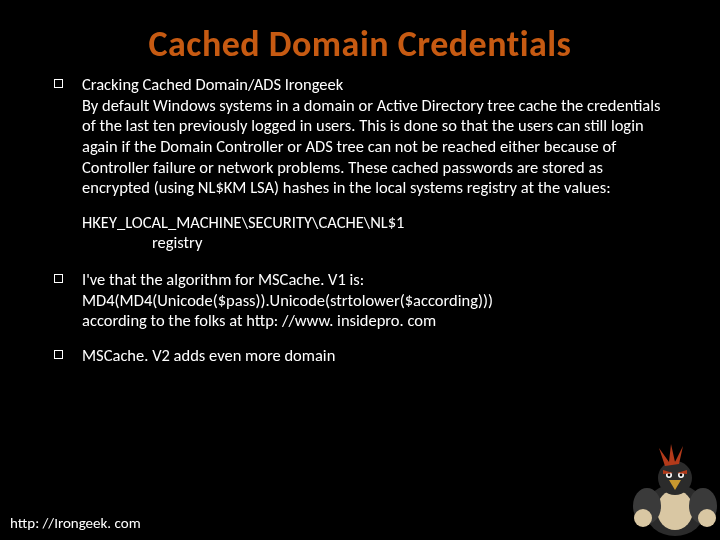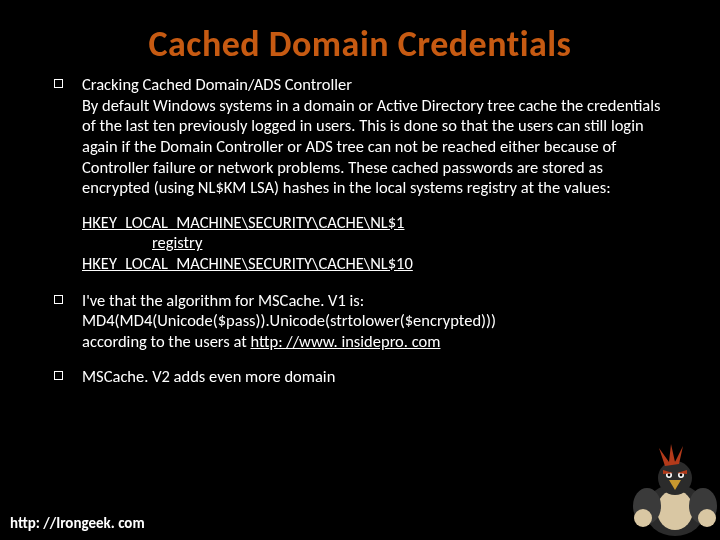--- a/index.html
+++ b/index.html
@@ -44,69 +44,65 @@
     left: -28px;
     top: 5px;
     width: 9px;
     height: 9px;
     border: 1.5px solid #fff;
     box-sizing: border-box;
     background: transparent;
   }
   .reg-block {
     margin: 14px 0 16px 0;
-    text-decoration: underline;
   }
   .reg-indent {
     padding-left: 70px;
   }
   .underline {
-    text-decoration: underline;
   }
   .footer {
     position: absolute;
     left: 10px;
     bottom: 8px;
     font-size: 15px;
     color: #fff;
-    font-weight: bold;
   }
   .mascot {
     position: absolute;
     right: 0;
     bottom: 0;
     width: 105px;
     height: 100px;
     pointer-events: none;
   }
 </style>
 </head>
 <body>
 
 <div class="slide">
 
   <div class="title">Cached Domain Credentials</div>
 
   <div class="content">
 
     <div class="item">
-      <span>Cracking Cached Domain/ADS Controller</span><br>
+      <span>Cracking Cached Domain/ADS Irongeek</span><br>
       <span>By default Windows  systems in a domain or Active Directory tree cache the credentials of the last ten previously logged in users. This is done so that the users can still login again if the Domain Controller or ADS tree can not be reached either because of Controller failure or network problems. These cached passwords are stored as encrypted (using NL$KM LSA) hashes in the local systems registry at the values:</span>
 
       <div class="reg-block">
         <div>HKEY_LOCAL_MACHINE\SECURITY\CACHE\NL$1</div>
         <div class="reg-indent">registry</div>
-        <div>HKEY_LOCAL_MACHINE\SECURITY\CACHE\NL$10</div>
       </div>
     </div>
 
     <div class="item">
       <span>I've that the algorithm for MSCache. V1 is:</span><br>
-      <span>MD4(MD4(Unicode($pass)).Unicode(strtolower($encrypted)))</span><br>
-      <span>according to the users at </span><span class="underline">http: //www. insidepro. com</span>
+      <span>MD4(MD4(Unicode($pass)).Unicode(strtolower($according)))</span><br>
+      <span>according to the folks at </span><span class="underline">http: //www. insidepro. com</span>
     </div>
 
     <div class="item">
       <span>MSCache. V2 adds even more domain</span>
     </div>
 
   </div>
 
   <div class="footer">http: //Irongeek. com</div>
 

